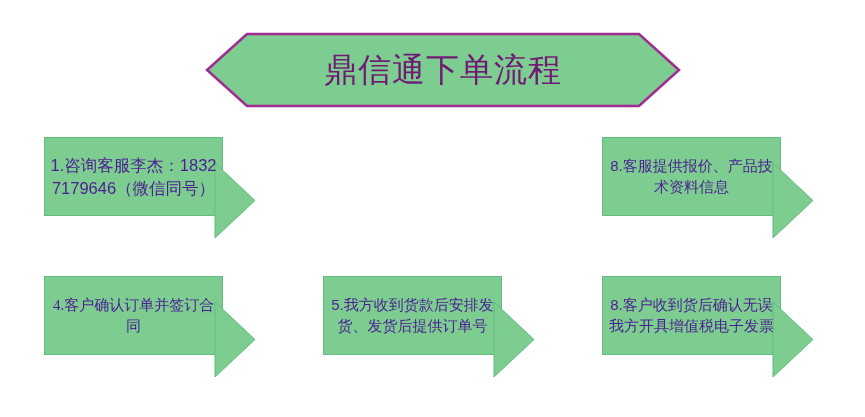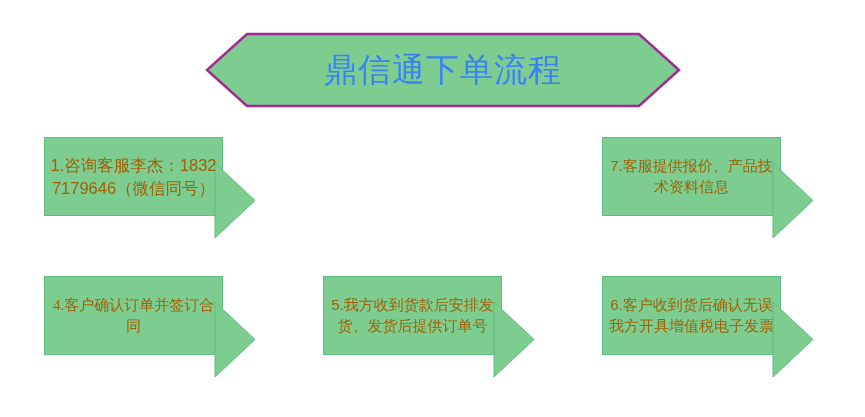--- a/index.html
+++ b/index.html
@@ -32,21 +32,21 @@
   .title-text {
     position: absolute;
     left: 0;
     top: 0;
     width: 100%;
     height: 100%;
     display: flex;
     align-items: center;
     justify-content: center;
     font-size: 33px;
-    color: #3b82f6;
+    color: #701a75;
     letter-spacing: 1px;
   }
   
   .step {
     position: absolute;
     width: 212px;
     height: 102px;
   }
   .step svg {
     position: absolute;
@@ -59,21 +59,21 @@
     left: 3px;
     top: 1px;
     width: 173px;
     height: 77px;
     display: flex;
     align-items: center;
     justify-content: center;
     text-align: center;
     font-size: 15px;
     line-height: 1.35;
-    color: #a16207;
+    color: #4c1d95;
     word-break: break-all;
     padding: 0 3px;
     box-sizing: border-box;
   }
   .step.lg .step-text {
     font-size: 16.5px;
   }
   .pos-1 { left: 44px;  top: 137px; }
   .pos-2 { left: 323px; top: 137px; }
   .pos-3 { left: 602px; top: 137px; }
@@ -100,21 +100,21 @@
     </svg>
     <div class="step-text">1.咨询客服李杰：18327179646（微信同号）</div>
   </div>
 
 
   <div class="step pos-3">
     <svg width="212" height="102" viewBox="0 0 212 102">
       <rect x="0.5" y="0.5" width="178" height="78" fill="#7ccd8f" stroke="#62bd80" stroke-width="1"></rect>
       <polygon points="171,26 211,63.5 171,101" fill="#7ccd8f" stroke="#62bd80" stroke-width="1"></polygon>
     </svg>
-    <div class="step-text">7.客服提供报价、产品技术资料信息</div>
+    <div class="step-text">8.客服提供报价、产品技术资料信息</div>
   </div>
 
   <div class="step pos-4">
     <svg width="212" height="102" viewBox="0 0 212 102">
       <rect x="0.5" y="0.5" width="178" height="78" fill="#7ccd8f" stroke="#62bd80" stroke-width="1"></rect>
       <polygon points="171,26 211,63.5 171,101" fill="#7ccd8f" stroke="#62bd80" stroke-width="1"></polygon>
     </svg>
     <div class="step-text">4.客户确认订单并签订合同</div>
   </div>
 
@@ -124,16 +124,16 @@
       <polygon points="171,26 211,63.5 171,101" fill="#7ccd8f" stroke="#62bd80" stroke-width="1"></polygon>
     </svg>
     <div class="step-text">5.我方收到货款后安排发货、发货后提供订单号</div>
   </div>
 
   <div class="step pos-6">
     <svg width="212" height="102" viewBox="0 0 212 102">
       <rect x="0.5" y="0.5" width="178" height="78" fill="#7ccd8f" stroke="#62bd80" stroke-width="1"></rect>
       <polygon points="171,26 211,63.5 171,101" fill="#7ccd8f" stroke="#62bd80" stroke-width="1"></polygon>
     </svg>
-    <div class="step-text">6.客户收到货后确认无误我方开具增值税电子发票</div>
+    <div class="step-text">8.客户收到货后确认无误我方开具增值税电子发票</div>
   </div>
 
 </div>
 
 </body></html>

